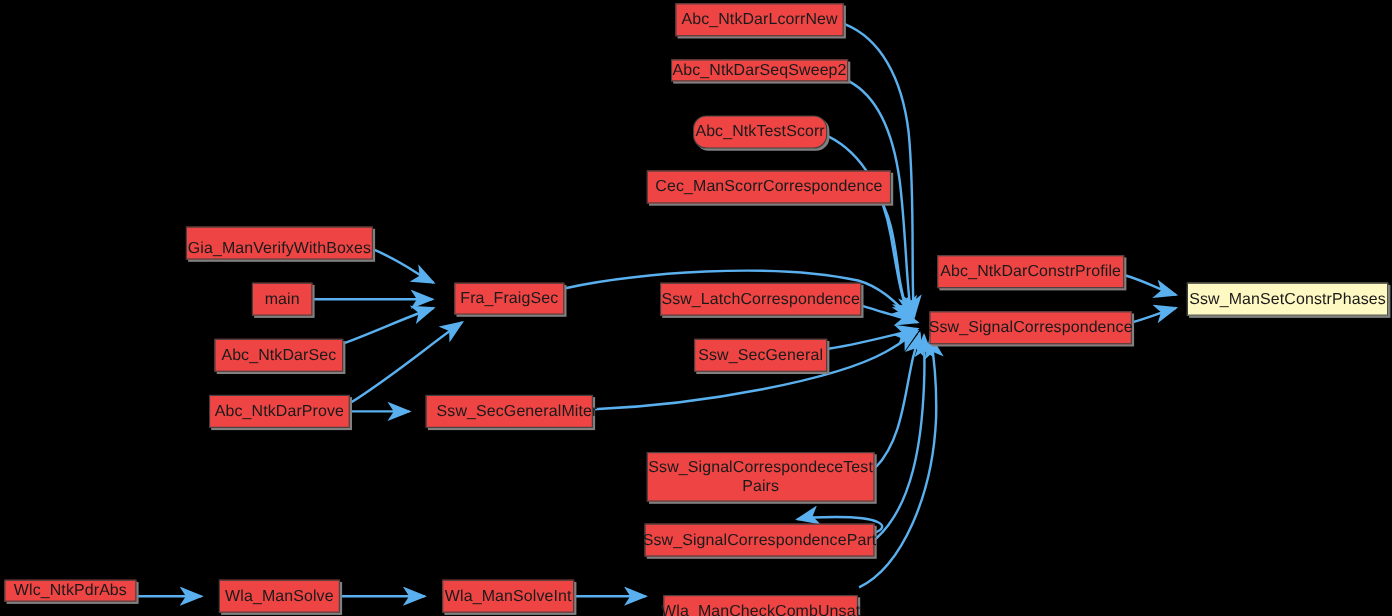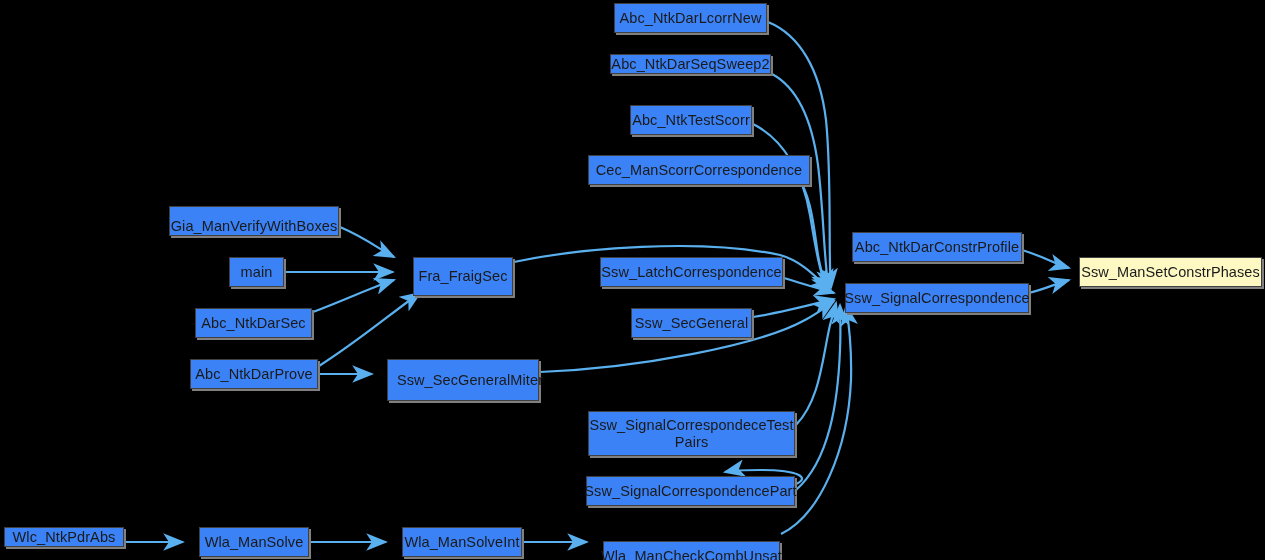--- a/index.html
+++ b/index.html
@@ -19,21 +19,21 @@
     position: absolute;
     left: 0;
     top: 0;
     width: 1265px;
     height: 560px;
     pointer-events: none;
   }
   .node {
     position: absolute;
     box-sizing: border-box;
-    background: #3b82f6;
+    background: #ef4444;
     border: 1px solid #404040;
     box-shadow: 2px 2px 0 0 #808080;
     color: #1a1a1a;
     font-size: 14.5px;
     line-height: 1.15;
     display: flex;
     align-items: center;
     justify-content: center;
     text-align: center;
     white-space: pre-line;
@@ -76,33 +76,33 @@
         <path d="M319,366 C360,340 395,310 420,293" fill="none" stroke="#5ab0ee" stroke-width="2.2" marker-end="url(#arrowhead)"></path>
         <path d="M319,374 C340,374 356,374 372,374" fill="none" stroke="#5ab0ee" stroke-width="2.2" marker-end="url(#arrowhead)"></path>
         <path d="M125,542 C150,542 165,542 183,542" fill="none" stroke="#5ab0ee" stroke-width="2.2" marker-end="url(#arrowhead)"></path>
         <path d="M310,542 C340,542 365,542 386,542" fill="none" stroke="#5ab0ee" stroke-width="2.2" marker-end="url(#arrowhead)"></path>
         <path d="M523,542 C550,542 570,542 587,542" fill="none" stroke="#5ab0ee" stroke-width="2.2" marker-end="url(#arrowhead)"></path>
       </g>
   </svg>
   <div id="nodes-group">
       <div class="node" style="left: 614px; top: 3px; width: 153px; height: 30px;"><span>Abc_NtkDarLcorrNew</span></div>
       <div class="node" style="left: 610px; top: 54px; width: 161px; height: 20px; text-align: right;"><span>Abc_NtkDarSeqSweep2</span></div>
-      <div class="node" style="left: 630px; top: 105px; width: 122px; height: 30px;"><span>Abc_NtkTestScorr</span></div>
+      <div class="node" style="left: 630px; top: 105px; width: 122px; height: 30px; border-radius: 12px;"><span>Abc_NtkTestScorr</span></div>
       <div class="node" style="left: 588px; top: 155px; width: 222px; height: 30px;"><span>Cec_ManScorrCorrespondence</span></div>
       <div class="node" style="left: 169px; top: 206px; width: 170px; height: 30px; align-items: flex-end;"><span>Gia_ManVerifyWithBoxes</span></div>
       <div class="node" style="left: 852px; top: 232px; width: 170px; height: 30px;"><span>Abc_NtkDarConstrProfile</span></div>
       <div class="node" style="left: 229px; top: 257px; width: 55px; height: 30px;"><span>main</span></div>
-      <div class="node" style="left: 413px; top: 257px; width: 100px; height: 39px;"><span>Fra_FraigSec</span></div>
+      <div class="node" style="left: 413px; top: 257px; width: 100px; height: 29px;"><span>Fra_FraigSec</span></div>
       <div class="node" style="left: 600px; top: 257px; width: 183px; height: 30px;"><span>Ssw_LatchCorrespondence</span></div>
       <div class="node" style="left: 845px; top: 283px; width: 184px; height: 30px;"><span>Ssw_SignalCorrespondence</span></div>
       <div class="node highlight" style="left: 1079px; top: 257px; width: 183px; height: 30px;"><span>Ssw_ManSetConstrPhases</span></div>
       <div class="node" style="left: 195px; top: 308px; width: 117px; height: 30px;"><span>Abc_NtkDarSec</span></div>
       <div class="node" style="left: 631px; top: 308px; width: 121px; height: 30px;"><span>Ssw_SecGeneral</span></div>
       <div class="node" style="left: 190px; top: 359px; width: 128px; height: 30px;"><span>Abc_NtkDarProve</span></div>
-      <div class="node" style="left: 387px; top: 359px; width: 152px; height: 42px; padding-left: 14px;"><span>Ssw_SecGeneralMiter</span></div>
+      <div class="node" style="left: 387px; top: 359px; width: 152px; height: 30px; padding-left: 14px;"><span>Ssw_SecGeneralMiter</span></div>
       <div class="node" style="left: 588px; top: 411px; width: 207px; height: 45px;"><span>Ssw_SignalCorrespondeceTest
 Pairs</span></div>
       <div class="node" style="left: 586px; top: 476px; width: 209px; height: 30px;"><span>Ssw_SignalCorrespondencePart</span></div>
       <div class="node" style="left: 4px; top: 527px; width: 120px; height: 20px;"><span>Wlc_NtkPdrAbs</span></div>
       <div class="node" style="left: 199px; top: 527px; width: 110px; height: 30px;"><span>Wla_ManSolve</span></div>
       <div class="node" style="left: 402px; top: 527px; width: 120px; height: 30px;"><span>Wla_ManSolveInt</span></div>
       <div class="node" style="left: 603px; top: 527px; width: 177px; height: 30px; margin-top: 14px;"><span>Wla_ManCheckCombUnsat</span></div>
     </div>
 </div>
 

